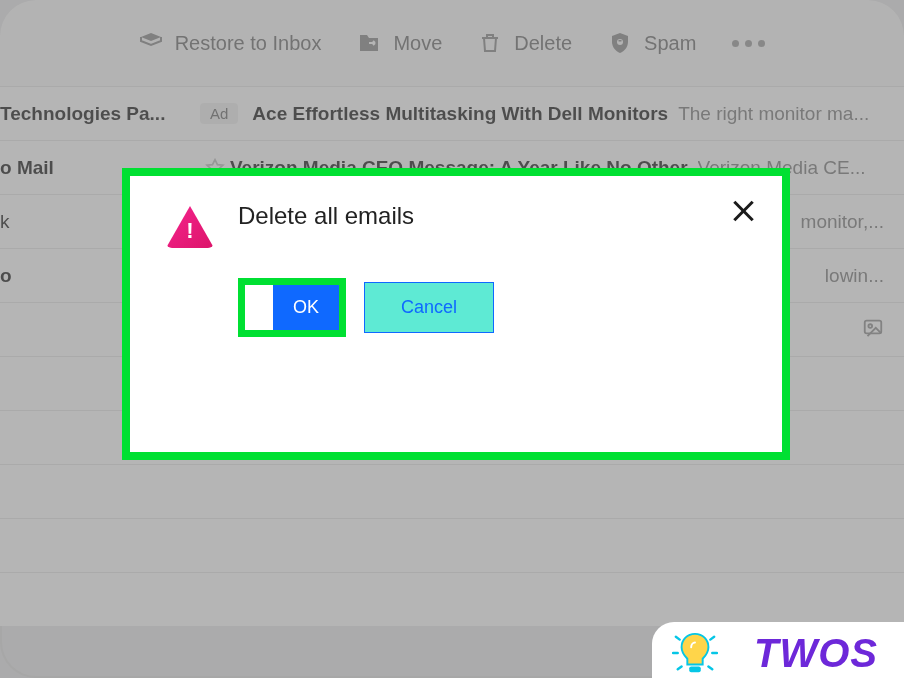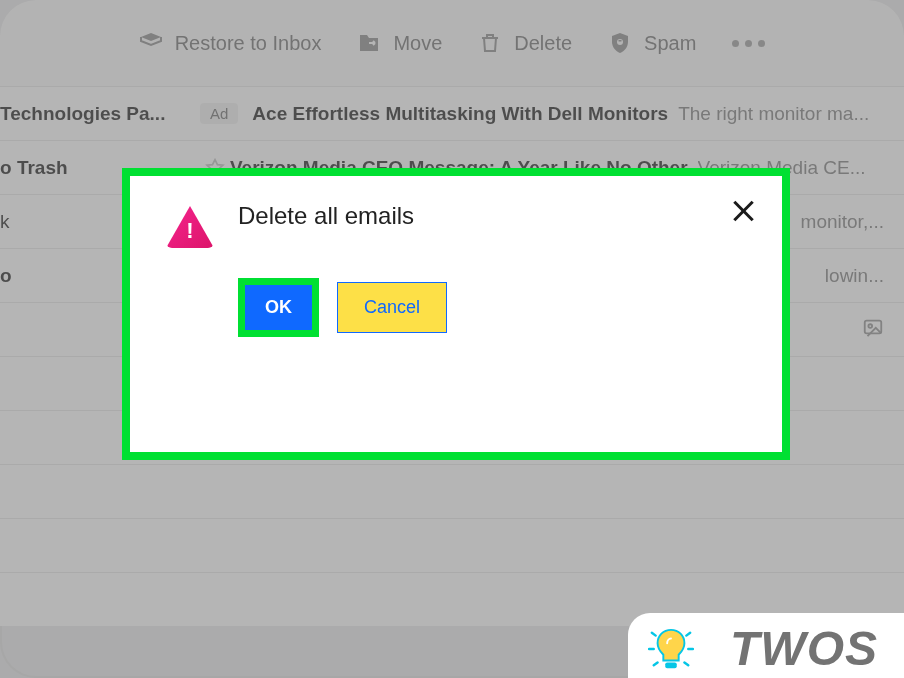--- a/index.html
+++ b/index.html
@@ -100,39 +100,39 @@
 }
 .dlg-close::before, .dlg-close::after {
   content:''; position:absolute; left:12px; top:0; width:3px; height:26px; background:#1a1a1a;
 }
 .dlg-close::before{ transform:rotate(45deg);}
 .dlg-close::after{ transform:rotate(-45deg);}
 
 .dlg-buttons { display:flex; gap:18px; margin-top:30px; margin-left:72px; align-items:center;}
 .ok-hl { border:7px solid #00e032; padding:0; display:inline-block;}
 .btn-ok {
-  background:#0f69ff; color:#fff; font-size:18px; font-weight:700;
-  padding:12px 20px; border:none; min-width:64px;
+  background:#0f69ff; color:#fff; font-size:18px; font-weight:400;
+  padding:12px 20px; border:none; min-width:64px;margin-left:28px;
 }
 .btn-cancel {
-  background:#fde047; color:#0f69ff; border:1px solid #0f69ff;
-  font-size:18px; padding:14px 26px;
+  background:#5eead4; color:#0f69ff; border:1px solid #0f69ff;
+  font-size:18px; padding:14px 36px;
 }
 
 
 .twos {
   position:absolute; right:0; bottom:0; background:#fff;
   display:flex; align-items:center; gap:10px; padding:8px 26px 2px 20px;
   border-top-left-radius:22px;
 }
 .twos-bulb {
   width:46px;height:46px; display:block;
 }
-.twos-text { font-family: Arial Black, Arial, sans-serif; font-size:48px;
-  color:#737373; font-style:italic; font-weight:900; letter-spacing:1px;margin-left:26px;}
+.twos-text { font-family: Arial Black, Arial, sans-serif; font-size:40px;
+  color:#6d28d9; font-style:italic; font-weight:900; letter-spacing:1px;margin-left:26px;}
 </style>
 </head>
 <body>
 
 <div class="frame">
 
 
   <div class="toolbar">
     <div class="tb-item">
       <span class="tb-icon">
@@ -178,21 +178,21 @@
   </div>
 
   <div class="msglist">
     <div class="row">
       <div class="sender bold">Technologies Pa...</div>
       <span class="ad-pill">Ad</span>
       <span class="subj">Ace Effortless Multitasking With Dell Monitors</span>
       <span class="prev">The right monitor ma...</span>
     </div>
     <div class="row">
-      <div class="sender bold">o Trash</div>
+      <div class="sender bold">o Mail</div>
       <div class="star">
         <svg viewBox="0 0 24 24" width="20" height="20" fill="none" stroke="#bcbcbc" stroke-width="2">
             <path d="M12 2l2.9 6 6.6.6-5 4.6 1.5 6.5L12 16.9 5.9 19.7l1.5-6.5-5-4.6 6.6-.6z"></path>
           </svg>
       </div>
       <span class="subj">Verizon Media CEO Message: A Year Like No Other</span>
       <span class="prev">Verizon Media CE...</span>
     </div>
     <div class="row">
       <div class="sender">k</div>

